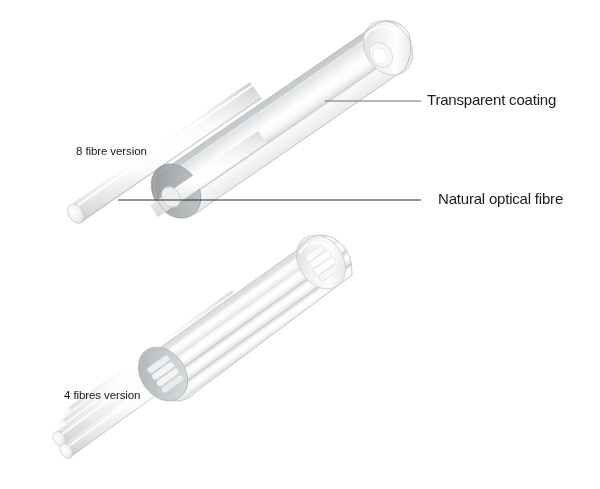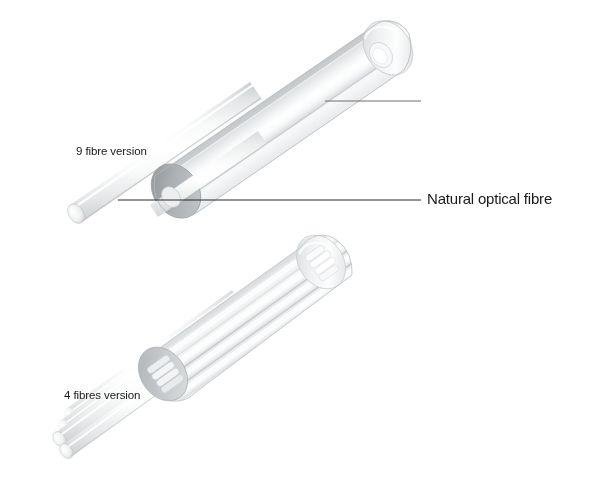--- a/index.html
+++ b/index.html
@@ -32,21 +32,21 @@
   }
   .lbl-callout {
     font-size: 15px;
     letter-spacing: -0.2px;
   }
   .lbl-version {
     font-size: 11.5px;
     letter-spacing: -0.1px;
   }
   #lbl-transparent-coating { left: 427px; top: 91px; }
-  #lbl-natural-fibre       { left: 427px; top: 190px; }
+  #lbl-natural-fibre       { left: 438px; top: 190px; }
   #lbl-one-fibre           { left: 76px;  top: 145px; }
   #lbl-four-fibres         { left: 64px;  top: 345px; margin-top: 44px; }
 </style>
 </head>
 <body>
 
 <div id="stage">
 
   <svg id="scene" viewBox="0 0 600 489">
     <defs>
@@ -331,20 +331,21 @@
                  L 196,392
                  A 30,36 0 0 1 156,392
                  A 30,36 0 0 1 140,362 Z" fill="none" stroke="#bcc0c2" stroke-width="0.9" stroke-opacity="0.9"></path>
       </g>
     </g>
 
     <line x1="325" y1="101" x2="421" y2="101" stroke="#6e6e6e" stroke-width="1"></line>
     <line x1="118" y1="200" x2="421" y2="200" stroke="#2b2b2b" stroke-width="1"></line>
   </svg>
 
+  <div class="lbl lbl-callout" id="lbl-transparent-coating">Transparent coating</div>
 
   <div class="lbl lbl-callout" id="lbl-natural-fibre">Natural optical fibre</div>
 
-  <div class="lbl lbl-version" id="lbl-one-fibre">9 fibre version</div>
+  <div class="lbl lbl-version" id="lbl-one-fibre">8 fibre version</div>
 
   <div class="lbl lbl-version" id="lbl-four-fibres">4 fibres version</div>
 
 </div>
 
 </body></html>

